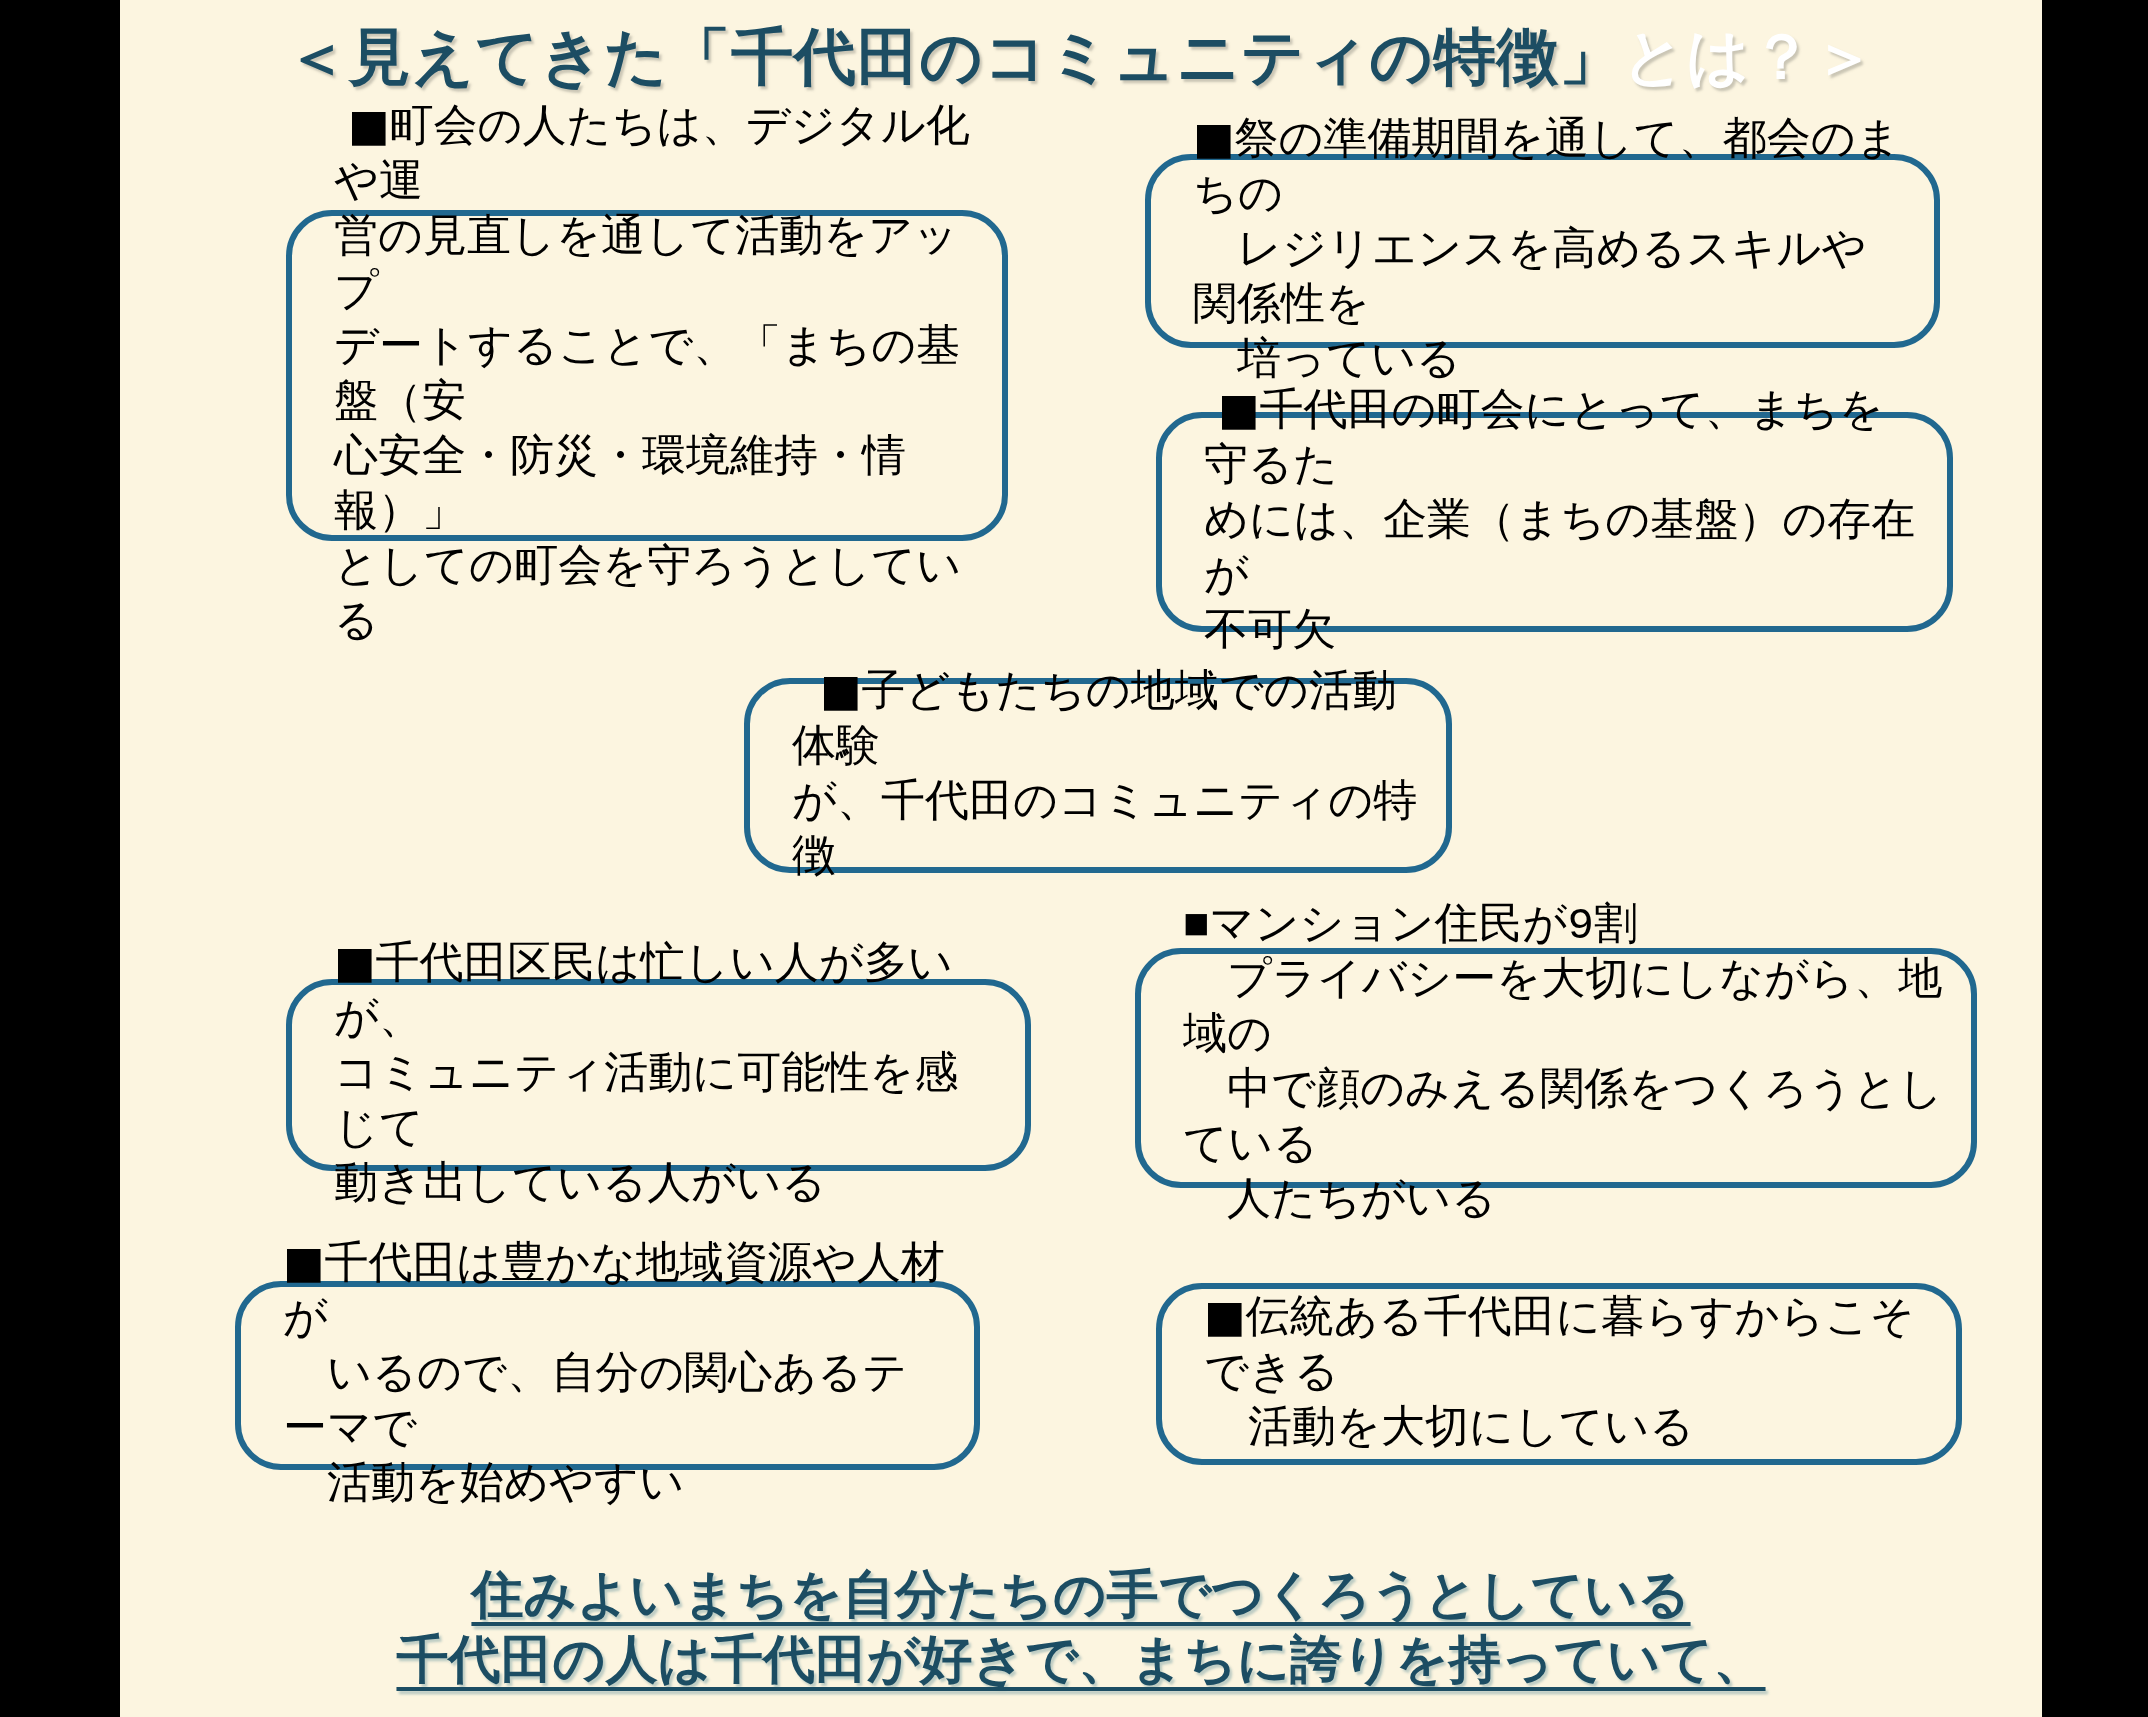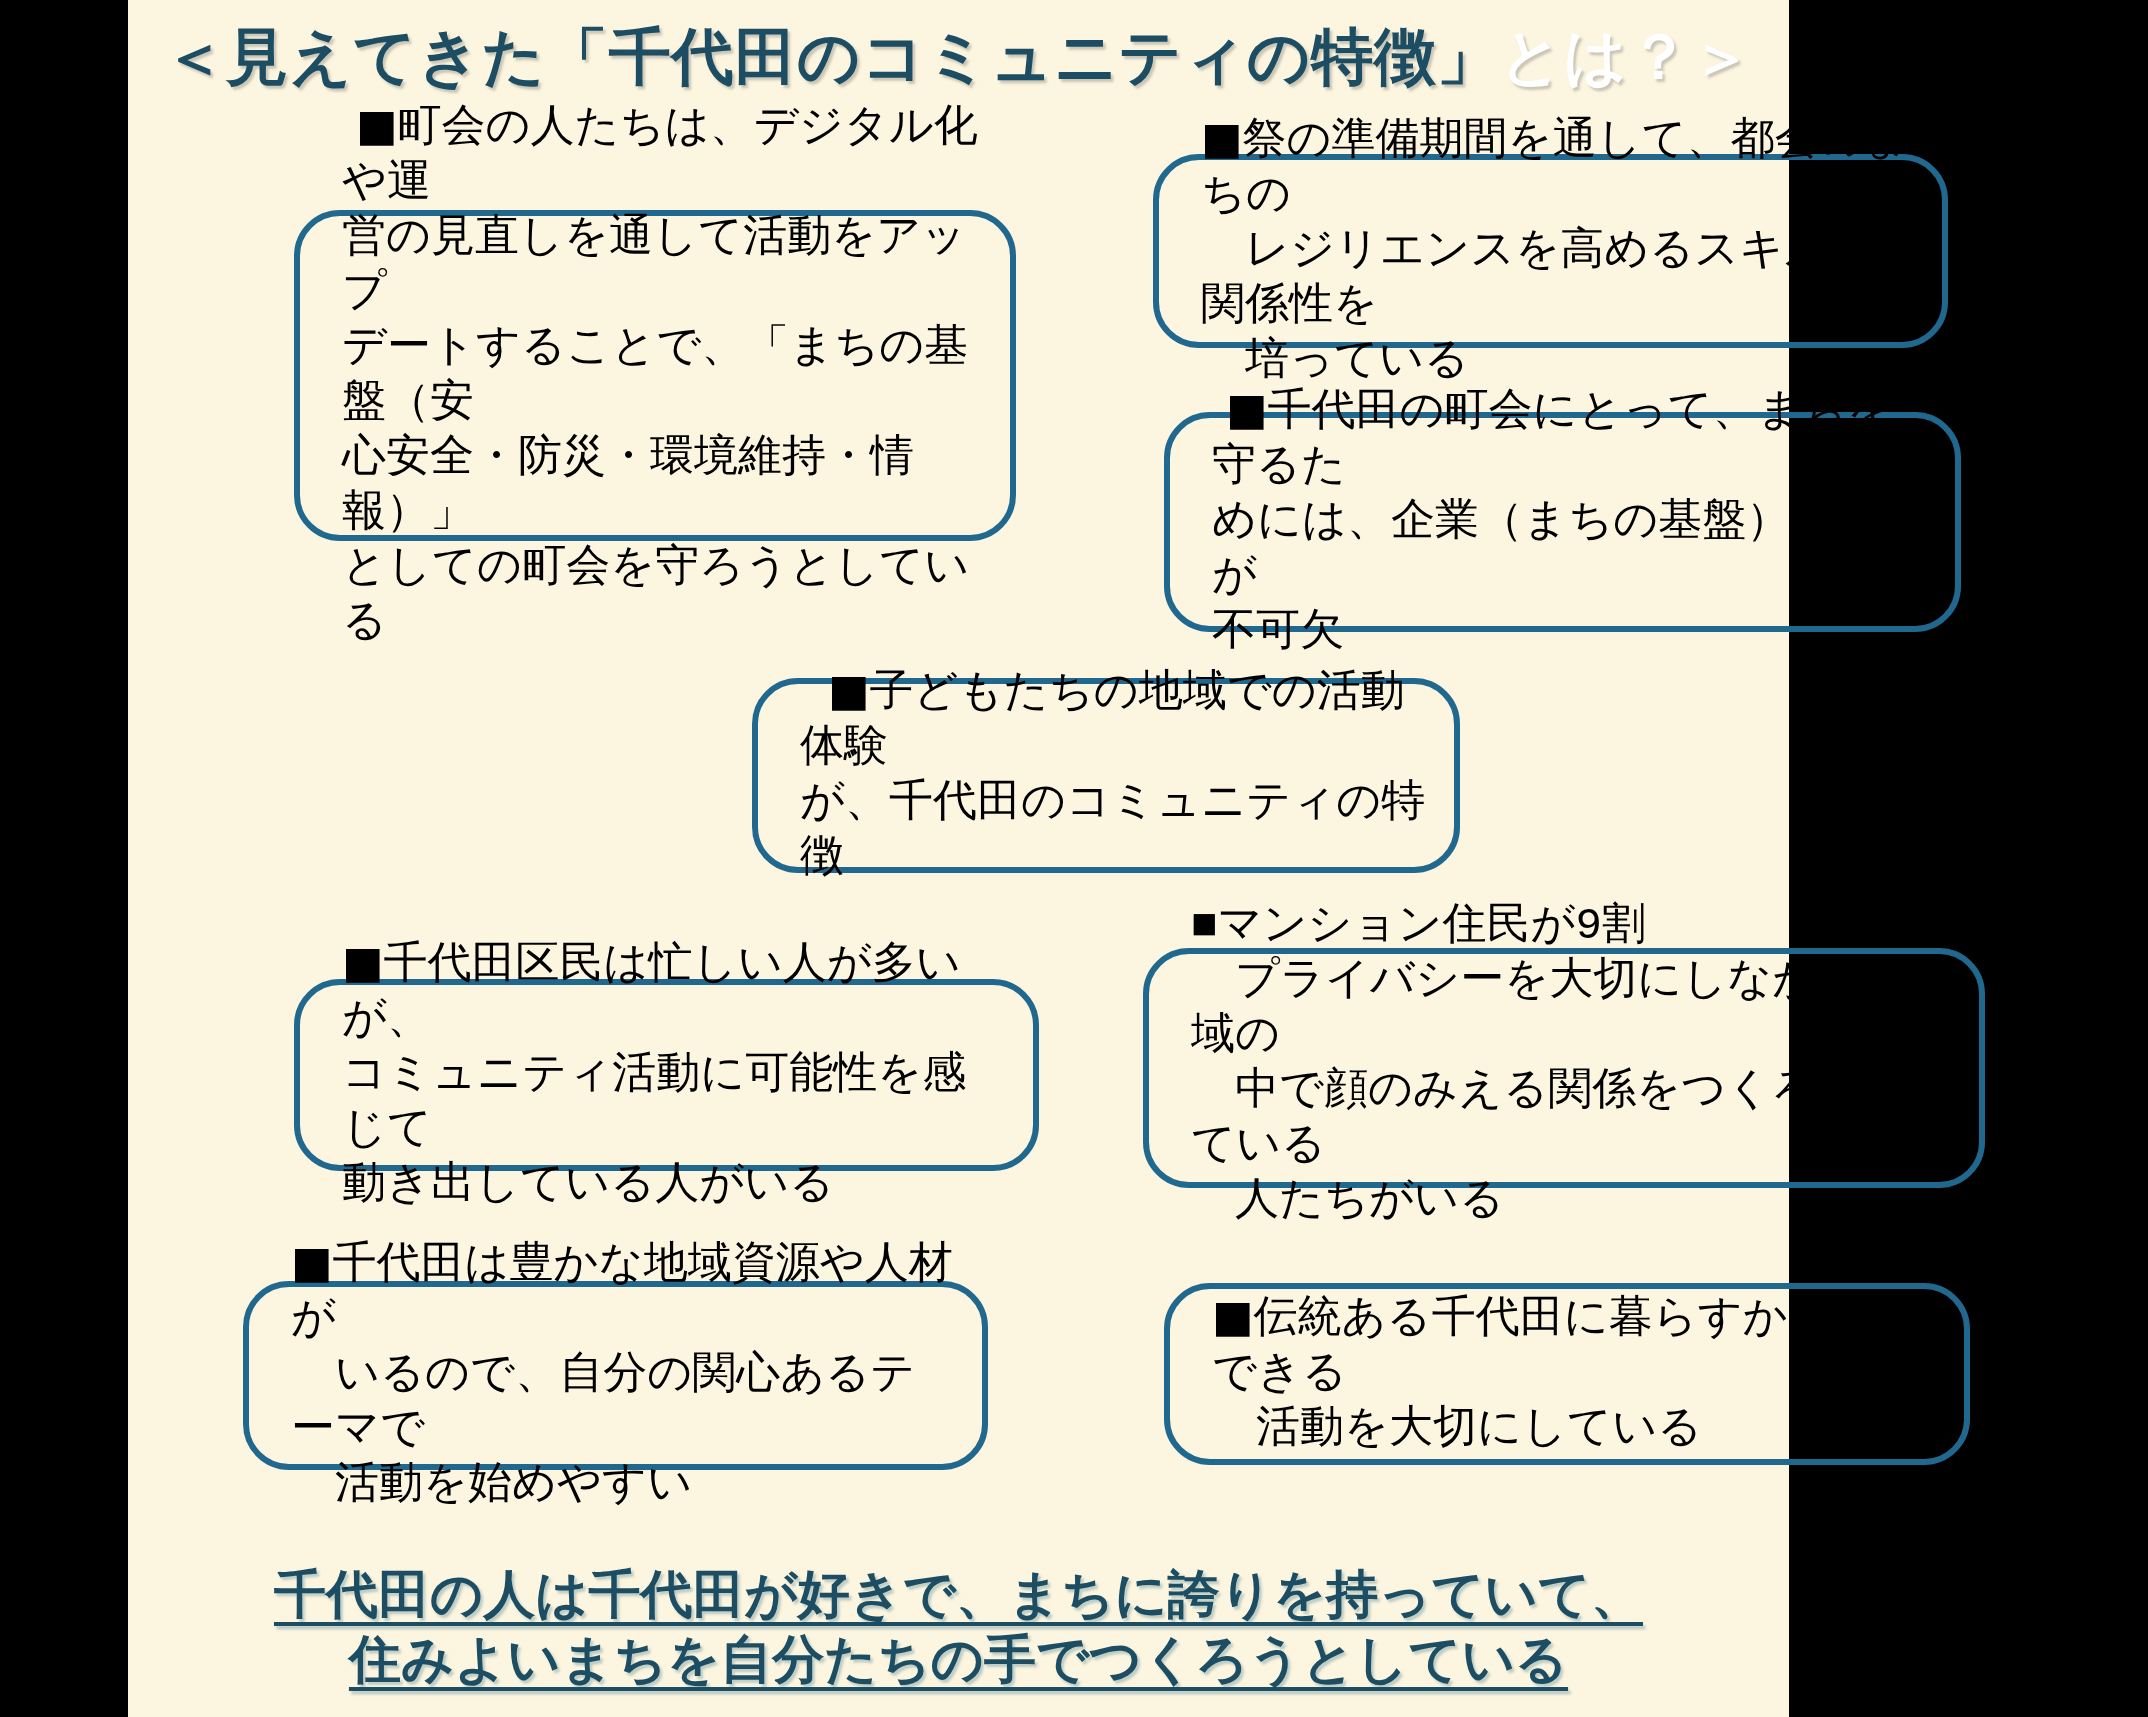--- a/index.html
+++ b/index.html
@@ -10,22 +10,22 @@
     overflow: hidden;
     position: relative;
   }
   .stage { position: absolute; inset: 0; }
   .bar { position: absolute; top: 0; bottom: 0; background: #000; }
   .bar-left  { left: 0;  width: 134px; }
   .bar-right { right: 0; width: 79px; }
 
   .slide {
     position: absolute;
-    left: 128px; top: 0;
-    width: 1661px; height: 1718px;
+    left: 120px; top: 0;
+    width: 1922px; height: 1718px;
     background: #FCF5E0;
   }
 
   .title {
     position: absolute;
     left: 0; right: 0; top: 15px;
     margin: 0;
     text-align: center;
     font-size: 62px;
     font-weight: bold;
@@ -132,21 +132,21 @@
 　いるので、自分の関心あるテーマで
 　活動を始めやすい</div>
     </div>
 
     <div class="box box8">
       <div class="box-text">■伝統ある千代田に暮らすからこそできる
 　活動を大切にしている</div>
     </div>
 
     <div class="footer">
+      <div><span class="footer-line">住みよいまちを自分たちの手でつくろうとしている</span></div>
       <div><span class="footer-line">千代田の人は千代田が好きで、まちに誇りを持っていて、</span></div>
-      <div><span class="footer-line">住みよいまちを自分たちの手でつくろうとしている</span></div>
     </div>
 
   </div>
 
   <div class="bar bar-right"></div>
 </div>
 
 
 </body></html>

